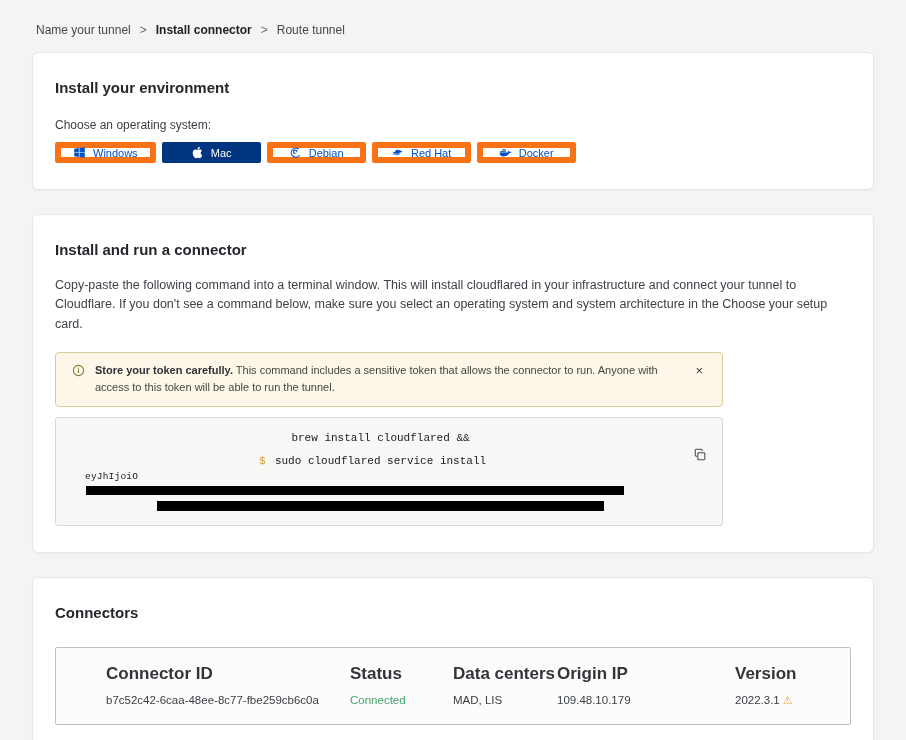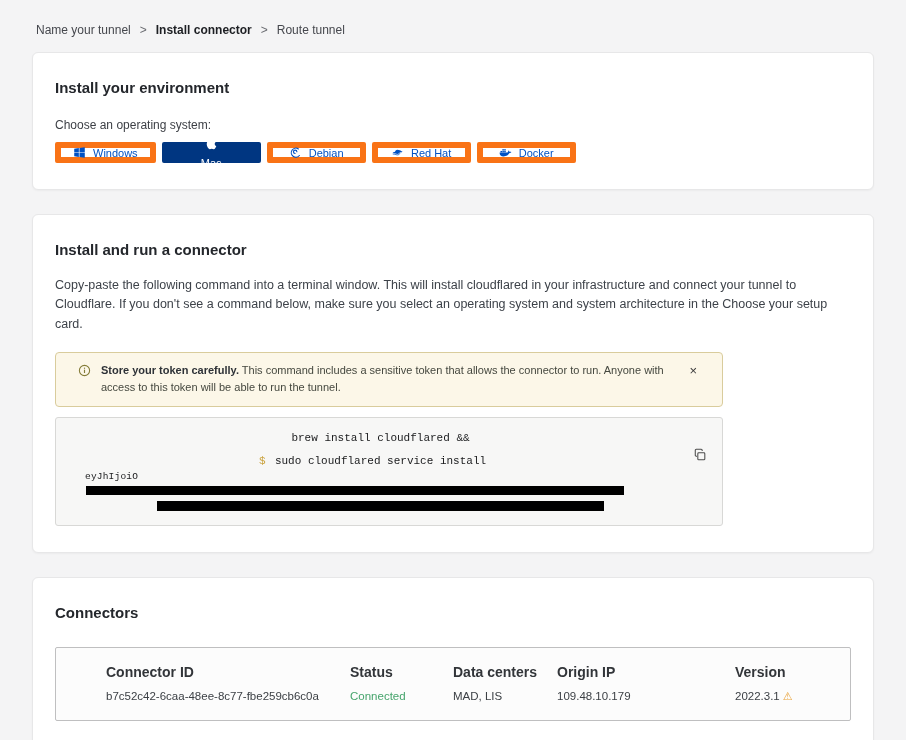--- a/index.html
+++ b/index.html
@@ -34,30 +34,30 @@
   .os-prompt { margin: 22px 0 10px; font-size: 12px; color: #3c3f45; }
   .os-row { display: flex; gap: 6px; }
   .os-btn {
     display: inline-flex; align-items: center; justify-content: center; gap: 7px;
     min-width: 99px; height: 21px; padding: 0 12px;
     background: #ffffff; color: #0051c3;
     border: 6px solid #f97316; border-radius: 2px;
     font-family: "Liberation Sans", sans-serif; font-size: 11px;
     cursor: pointer;
   }
-  .os-btn.selected { background: #003681; border-color: #003681; color: #ffffff; flex-direction: column; }
+  .os-btn.selected { background: #003681; border-color: #003681; color: #ffffff; }
   .os-btn svg { width: 13px; height: 13px; display: block; flex: none; }
 
   
   .install-desc { margin: 18px 0 18px; font-size: 12.5px; line-height: 1.55; color: #3d4249; }
   .narrow { width: 668px; max-width: 100%; }
   .warning-banner {
     display: flex; align-items: flex-start; gap: 10px;
     background: #fcf7e8; border: 1px solid #d9cc9c; border-radius: 4px;
-    padding: 9px 22px 10px; margin-bottom: 10px;
+    padding: 9px 16px 10px; margin-bottom: 10px;
     font-size: 11px; line-height: 1.55; color: #45483f;
   }
   .warning-banner .info-icon { color: #847c38; margin-top: 2px; flex: none; }
   .warning-banner .info-icon svg { width: 13px; height: 13px; display: block; }
   .warning-banner strong { color: #2e3237; }
   .warning-close {
     margin-left: auto; flex: none;
     background: none; border: none; cursor: pointer;
     font-size: 13px; line-height: 1; color: #3a3a3a; padding: 2px 3px;
   }
@@ -84,21 +84,21 @@
   .connectors-table {
     margin-top: 26px;
     border: 1px solid #bfbfc0; border-radius: 2px;
     background: #fcfcfc;
   }
   .t-head, .t-row {
     display: grid;
     grid-template-columns: 244px 103px 104px 178px auto;
     padding-left: 50px; padding-right: 12px;
   }
-  .t-head { padding-top: 16px; font-size: 14px; font-weight: bold; color: #323539; }
+  .t-head { padding-top: 16px; font-size: 17px; font-weight: bold; color: #323539; }
   .t-row { padding-top: 10px; padding-bottom: 17px; font-size: 11.5px; color: #3c4045; }
   .status-connected { color: #46a46c; }
   .warn-glyph { color: #e9a33b; font-size: 11px; margin-left: 3px; }
 </style>
 </head>
 <body>
 
 <div class="page">
 
   <nav class="breadcrumb">

